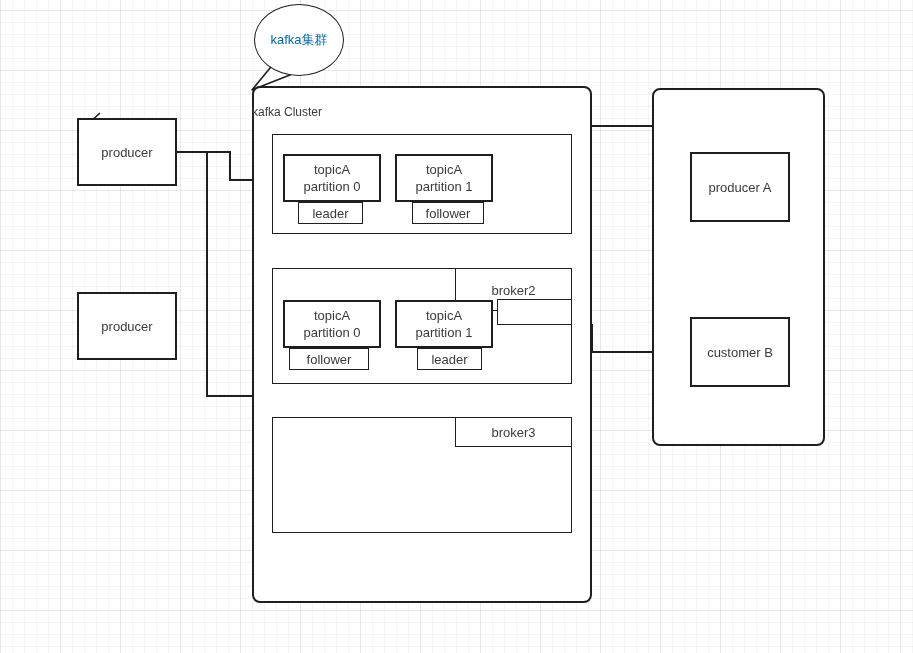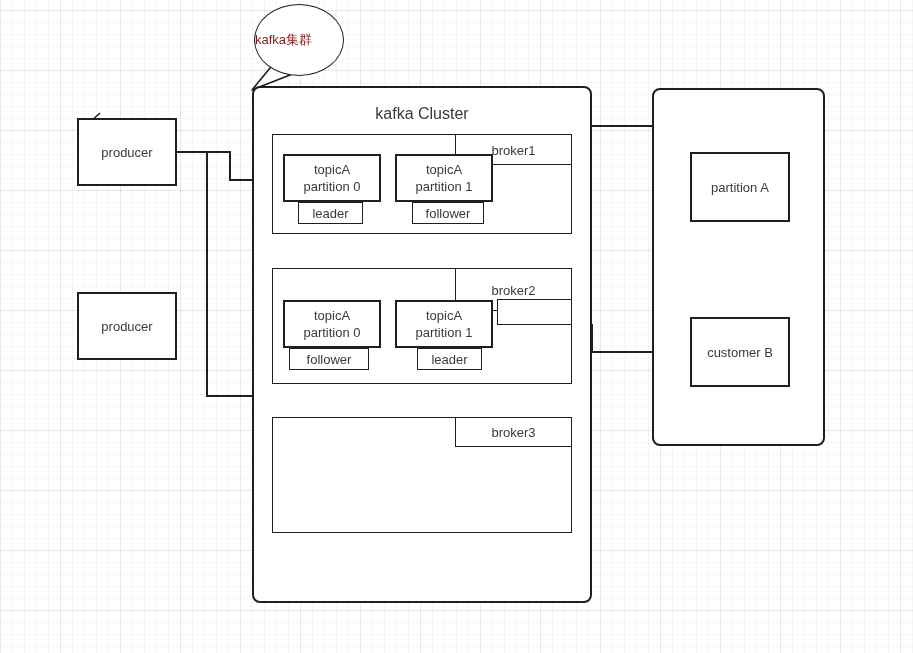--- a/index.html
+++ b/index.html
@@ -25,28 +25,28 @@
 
   .node{position:absolute;box-sizing:border-box;background:#fff;border:2px solid #1f1f1f;}
   .node .lbl{
     position:absolute;left:0;right:0;top:50%;transform:translateY(-50%);
     text-align:center;color:#3a3a3a;font-size:13px;line-height:17px;
     white-space:pre-line;
   }
   .thin{border-width:1.6px;}
   .rounded{border-radius:8px;}
   .toplabel{
-    position:absolute;text-align:center;color:#3a3a3a;font-size:16px;
+    position:absolute;text-align:left;color:#3a3a3a;font-size:12px;
   }
   .bubble{
     position:absolute;background:#fff;border:1.6px solid #1f1f1f;border-radius:50%;
   }
   .bubble .lbl{
     position:absolute;left:0;right:0;top:50%;transform:translateY(-50%);
-    color:#7f1d1d;font-size:13px;
+    text-align:center;color:#0369a1;font-size:13px;
   }
 </style>
 </head>
 <body>
 
 <div id="canvas">
 
   <svg id="svg-layer" viewBox="0 0 913 653" xmlns="http://www.w3.org/2000/svg">
     <defs>
       <marker id="arrow" markerWidth="12" markerHeight="12" refX="9.5" refY="4" orient="auto" markerUnits="userSpaceOnUse">
@@ -79,23 +79,20 @@
     <span class="lbl">producer</span>
   </div>
 
   <div class="node rounded" style="left:252px;top:86px;width:340px;height:517px;">
   </div>
   <div class="toplabel" style="left:252px;top:105px;width:340px;">
     <span>kafka  Cluster</span>
   </div>
 
   <div class="node thin" style="left:272px;top:134px;width:300px;height:100px;"></div>
-  <div class="node thin" style="left:455px;top:134px;width:117px;height:31px;">
-    <span class="lbl">broker1</span>
-  </div>
 
   <div class="node" style="left:283px;top:154px;width:98px;height:48px;">
     <span class="lbl">topicA
 partition 0</span>
   </div>
   <div class="node thin" style="left:298px;top:202px;width:65px;height:22px;">
     <span class="lbl">leader</span>
   </div>
 
   <div class="node" style="left:395px;top:154px;width:98px;height:48px;">
@@ -129,20 +126,20 @@
   </div>
 
   <div class="node thin" style="left:272px;top:417px;width:300px;height:116px;"></div>
   <div class="node thin" style="left:455px;top:417px;width:117px;height:30px;">
     <span class="lbl">broker3</span>
   </div>
 
   <div class="node rounded" style="left:652px;top:88px;width:173px;height:358px;"></div>
 
   <div class="node" style="left:690px;top:152px;width:100px;height:70px;">
-    <span class="lbl">partition A</span>
+    <span class="lbl">producer A</span>
   </div>
 
   <div class="node" style="left:690px;top:317px;width:100px;height:70px;">
     <span class="lbl">customer B</span>
   </div>
 
 </div>
 
 </body></html>

